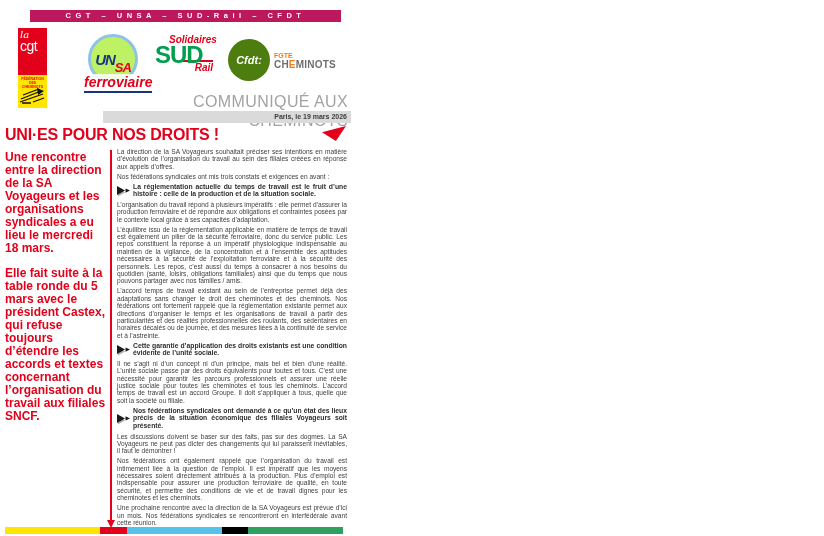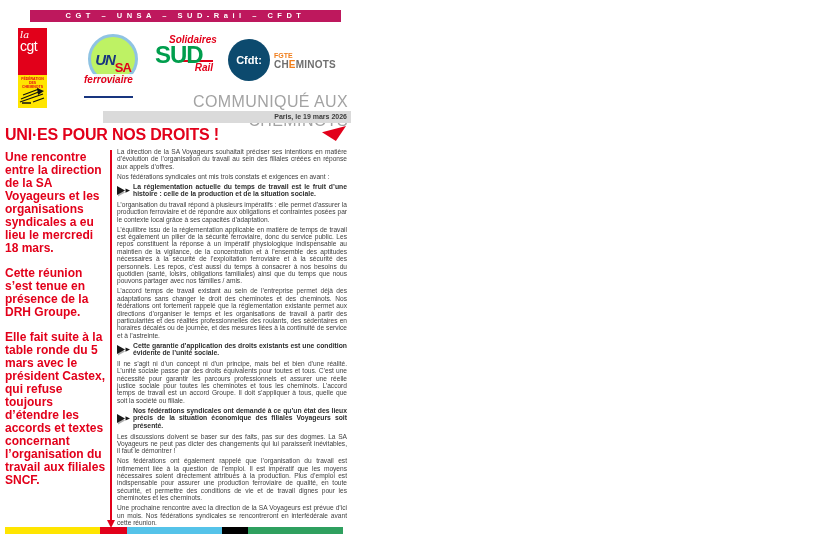--- a/index.html
+++ b/index.html
@@ -17,33 +17,33 @@
   .cgt .la{position:absolute;left:2px;top:1px;font-style:italic;font-size:10px;font-family:"DejaVu Serif",serif;}
   .cgt .name{position:absolute;left:2px;top:10px;font-size:14px;font-weight:normal;letter-spacing:-0.5px;}
   .cgt .yellow{background:#ffe500;height:33px;position:relative;}
   .cgt .fede{color:#e2001a;font-size:3.5px;font-weight:bold;text-align:center;padding-top:2px;line-height:4px;}
   .cgt svg{position:absolute;left:1px;top:10px;}
 
   .unsa{left:84px;top:34px;width:58px;height:56px;}
   .unsa .circle{width:44px;height:44px;border-radius:50%;border:3px solid #8fc3e3;margin-left:4px;
     display:flex;align-items:center;justify-content:center;background:#bef264;position:relative;}
   .unsa .un{color:#18357f;font-weight:bold;font-size:15px;font-style:italic;letter-spacing:-1px;}
-  .unsa .sa{color:#e2001a;font-weight:bold;font-size:13px;letter-spacing:-1px;margin-top:17px;}
+  .unsa .sa{color:#e2001a;font-weight:bold;font-size:13px;font-style:italic;letter-spacing:-1px;margin-top:17px;}
   .unsa .ferro{position:absolute;left:0px;top:40px;color:#e2001a;font-weight:bold;font-style:italic;
-    font-size:10px;border-bottom:2px solid #18357f;padding-bottom:11px;background:rgba(255,255,255,0.85);}
+    font-size:14px;border-bottom:2px solid #18357f;padding-bottom:1px;background:rgba(255,255,255,0.85);}
 
   .sud{left:155px;top:34px;width:60px;height:50px;}
   .sud .sol{color:#e2001a;font-weight:bold;font-style:italic;font-size:10px;margin-left:14px;}
   .sud .big{color:#009e4d;font-weight:bold;font-size:24px;line-height:20px;letter-spacing:-1px;}
   .sud .rail{color:#e2001a;font-weight:bold;font-style:italic;font-size:10px;text-align:right;margin-top:-5px;
     border-top:2px solid #e2001a;width:34px;margin-left:24px;}
 
   .cfdt{left:228px;top:39px;width:106px;height:42px;display:flex;align-items:center;}
-  .cfdt .ball{width:42px;height:42px;border-radius:50%;background:#0c4a6e;color:#fff;font-weight:bold;
-    font-size:11px;display:flex;align-items:center;justify-content:center;flex-shrink:0;}
+  .cfdt .ball{width:42px;height:42px;border-radius:50%;background:#4d7c0f;color:#fff;font-weight:bold;
+    font-size:11px;display:flex;align-items:center;justify-content:center;flex-shrink:0;font-style:italic;}
   .cfdt .txt{margin-left:4px;line-height:9px;}
   .cfdt .fgte{color:#f07d1a;font-weight:bold;font-size:7px;}
   .cfdt .chem{color:#6f6f6f;font-weight:bold;font-size:10px;letter-spacing:0.2px;}
   .cfdt .chem .e{color:#f07d1a;}
 
   
   .masthead-title{position:absolute;top:92px;left:98px;width:250px;text-align:right;
     color:#a3a3a3;font-size:16px;letter-spacing:0.4px;transform:scaleY(1.05);transform-origin:top;}
   .datebar{position:absolute;left:103px;top:111px;width:248px;height:12px;background:#dadada;
     text-align:right;font-size:7px;font-weight:bold;color:#3c3c3c;line-height:12px;padding-right:0;box-sizing:border-box;}
@@ -117,21 +117,20 @@
   <div class="masthead-title">COMMUNIQUÉ AUX CHEMINOTS</div>
   <div class="datebar">
     <span>Paris, le 19 mars 2026</span>
   </div>
   <div class="red-pointer"></div>
 
   <div class="headline">UNI·ES POUR NOS DROITS !</div>
 
   <div class="sidebar">
     <p>Une rencontre entre la direction de la SA Voyageurs et les organisations syndicales a eu lieu le mercredi 18 mars.</p>
-    <p>Cette réunion s’est tenue en présence de la DRH Groupe.</p>
     <p>Elle fait suite à la table ronde du 5 mars avec le président Castex, qui refuse toujours d’étendre les accords et textes concernant l’organisation du travail aux filiales SNCF.</p>
   </div>
   <div class="vline"></div>
   <div class="vline-tip"></div>
 
   <div class="main">
     <p>La direction de la SA Voyageurs souhaitait préciser ses intentions en matière d’évolution de l’organisation du travail au sein des filiales créées en réponse aux appels d’offres.</p>
     <p>Nos fédérations syndicales ont mis trois constats et exigences en avant :</p>
 
     <div class="bullet">

